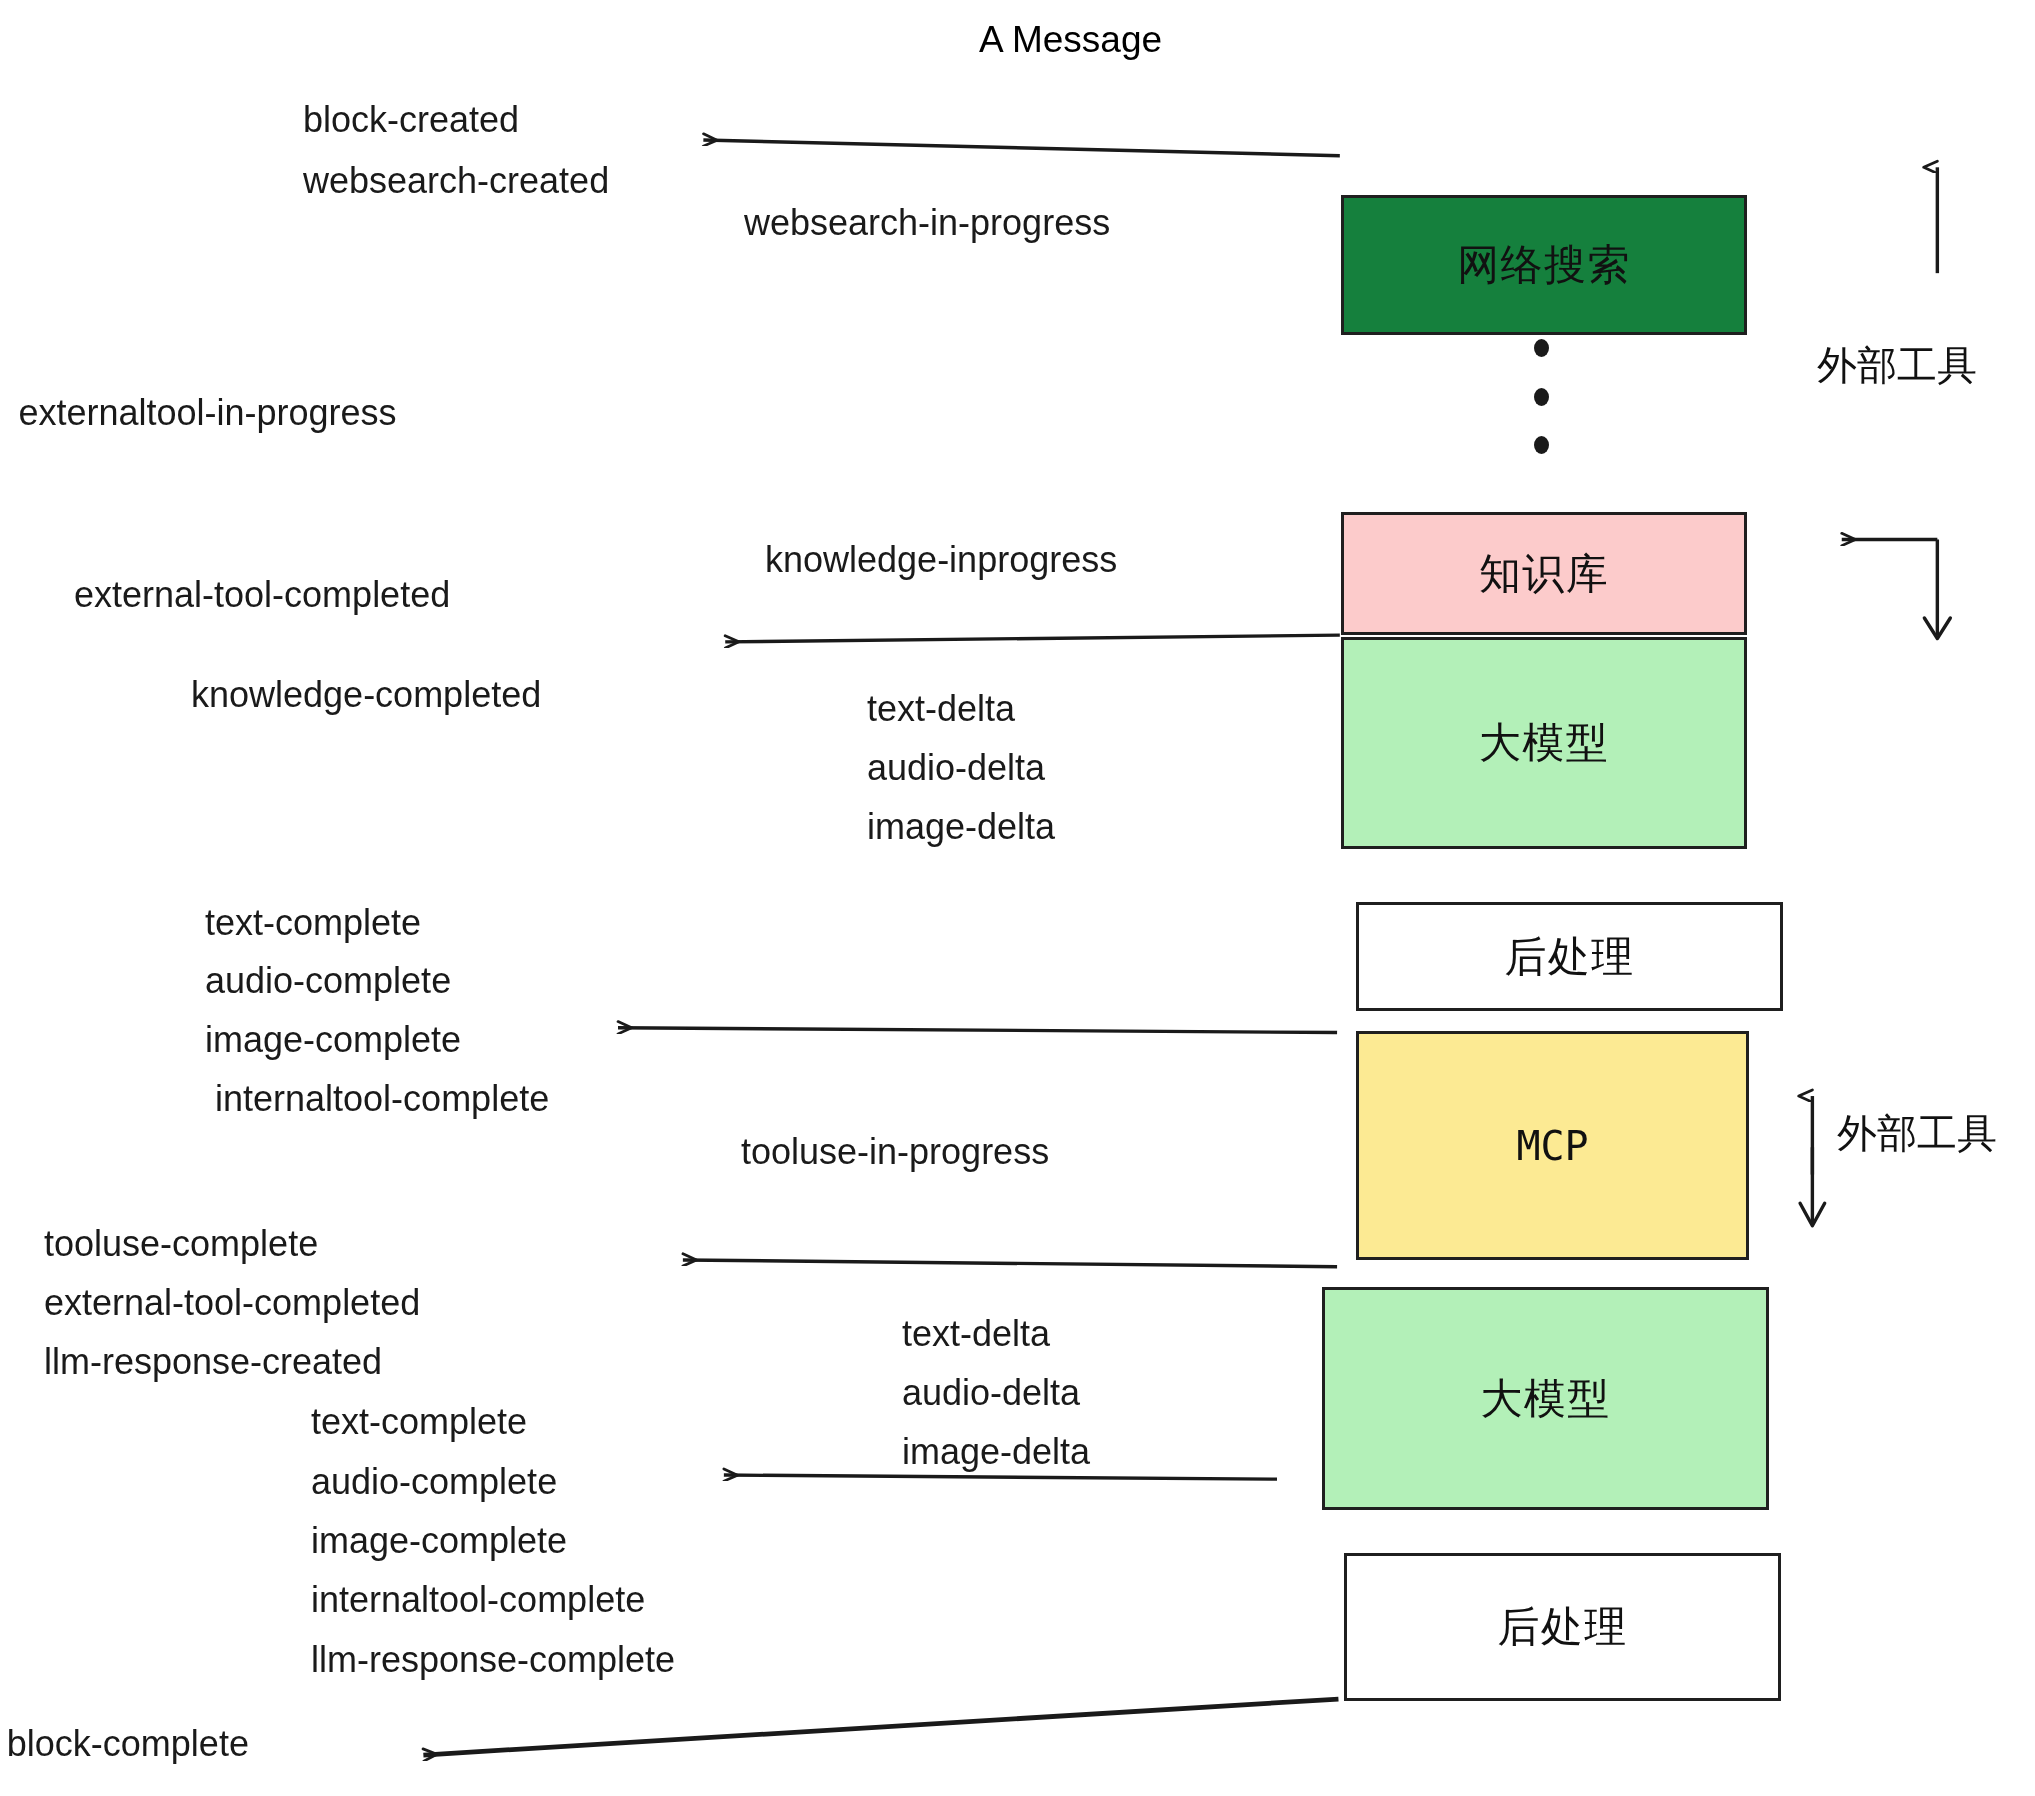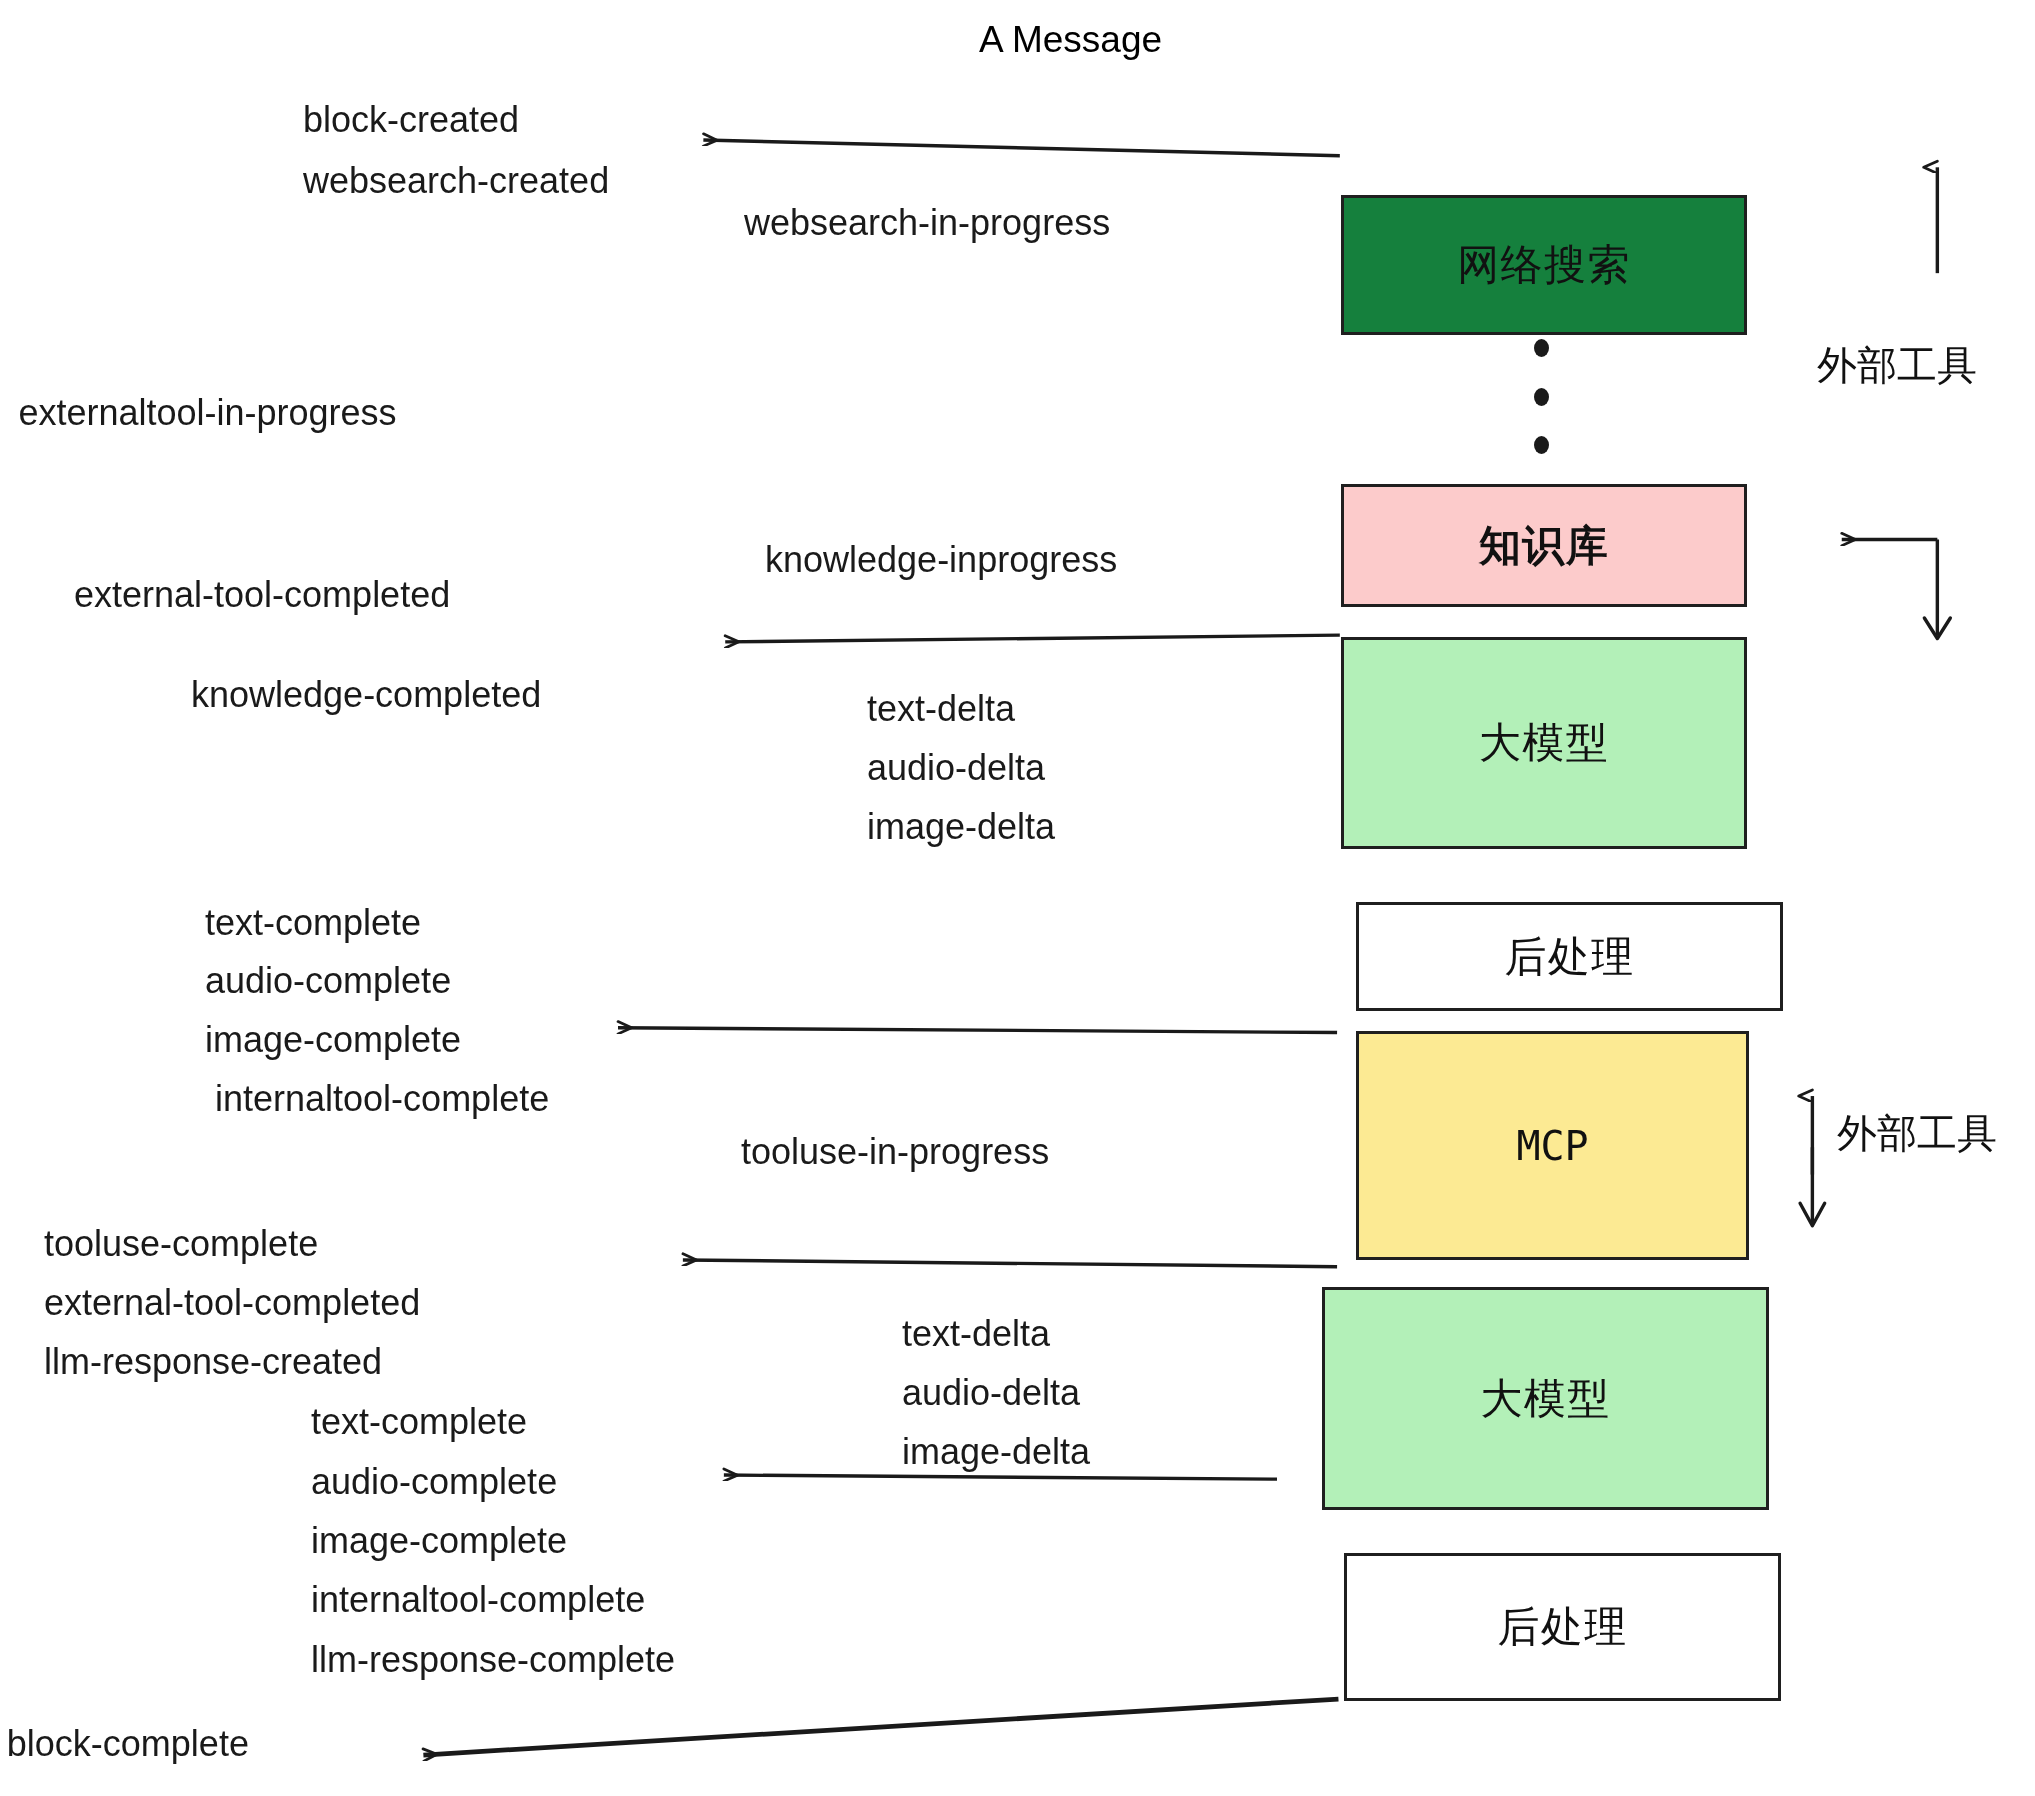--- a/index.html
+++ b/index.html
@@ -113,21 +113,21 @@
   <div class="title" style="left:979px; top:20.5px;">A Message</div>
 
   <div class="box" style="left:1341px; top:171px; width:406px; height:140px; background:#15803d;margin-top:24px;">
     <span>网络搜索</span>
   </div>
 
   <div class="dot" style="left:1534px; top:339px;"></div>
   <div class="dot" style="left:1534px; top:388px;"></div>
   <div class="dot" style="left:1534px; top:436px;"></div>
 
-  <div class="box" style="left:1341px; top:484px; width:406px; height:123px; background:#FCCBCB;font-weight:bold;">
+  <div class="box" style="left:1341px; top:512px; width:406px; height:123px; background:#FCCBCB;">
     <span>知识库</span>
   </div>
 
   <div class="box" style="left:1341px; top:637px; width:406px; height:212px; background:#B3F0B8;">
     <span>大模型</span>
   </div>
 
   <div class="box" style="left:1356px; top:902px; width:427px; height:109px; background:#FFFFFF;">
     <span>后处理</span>
   </div>

